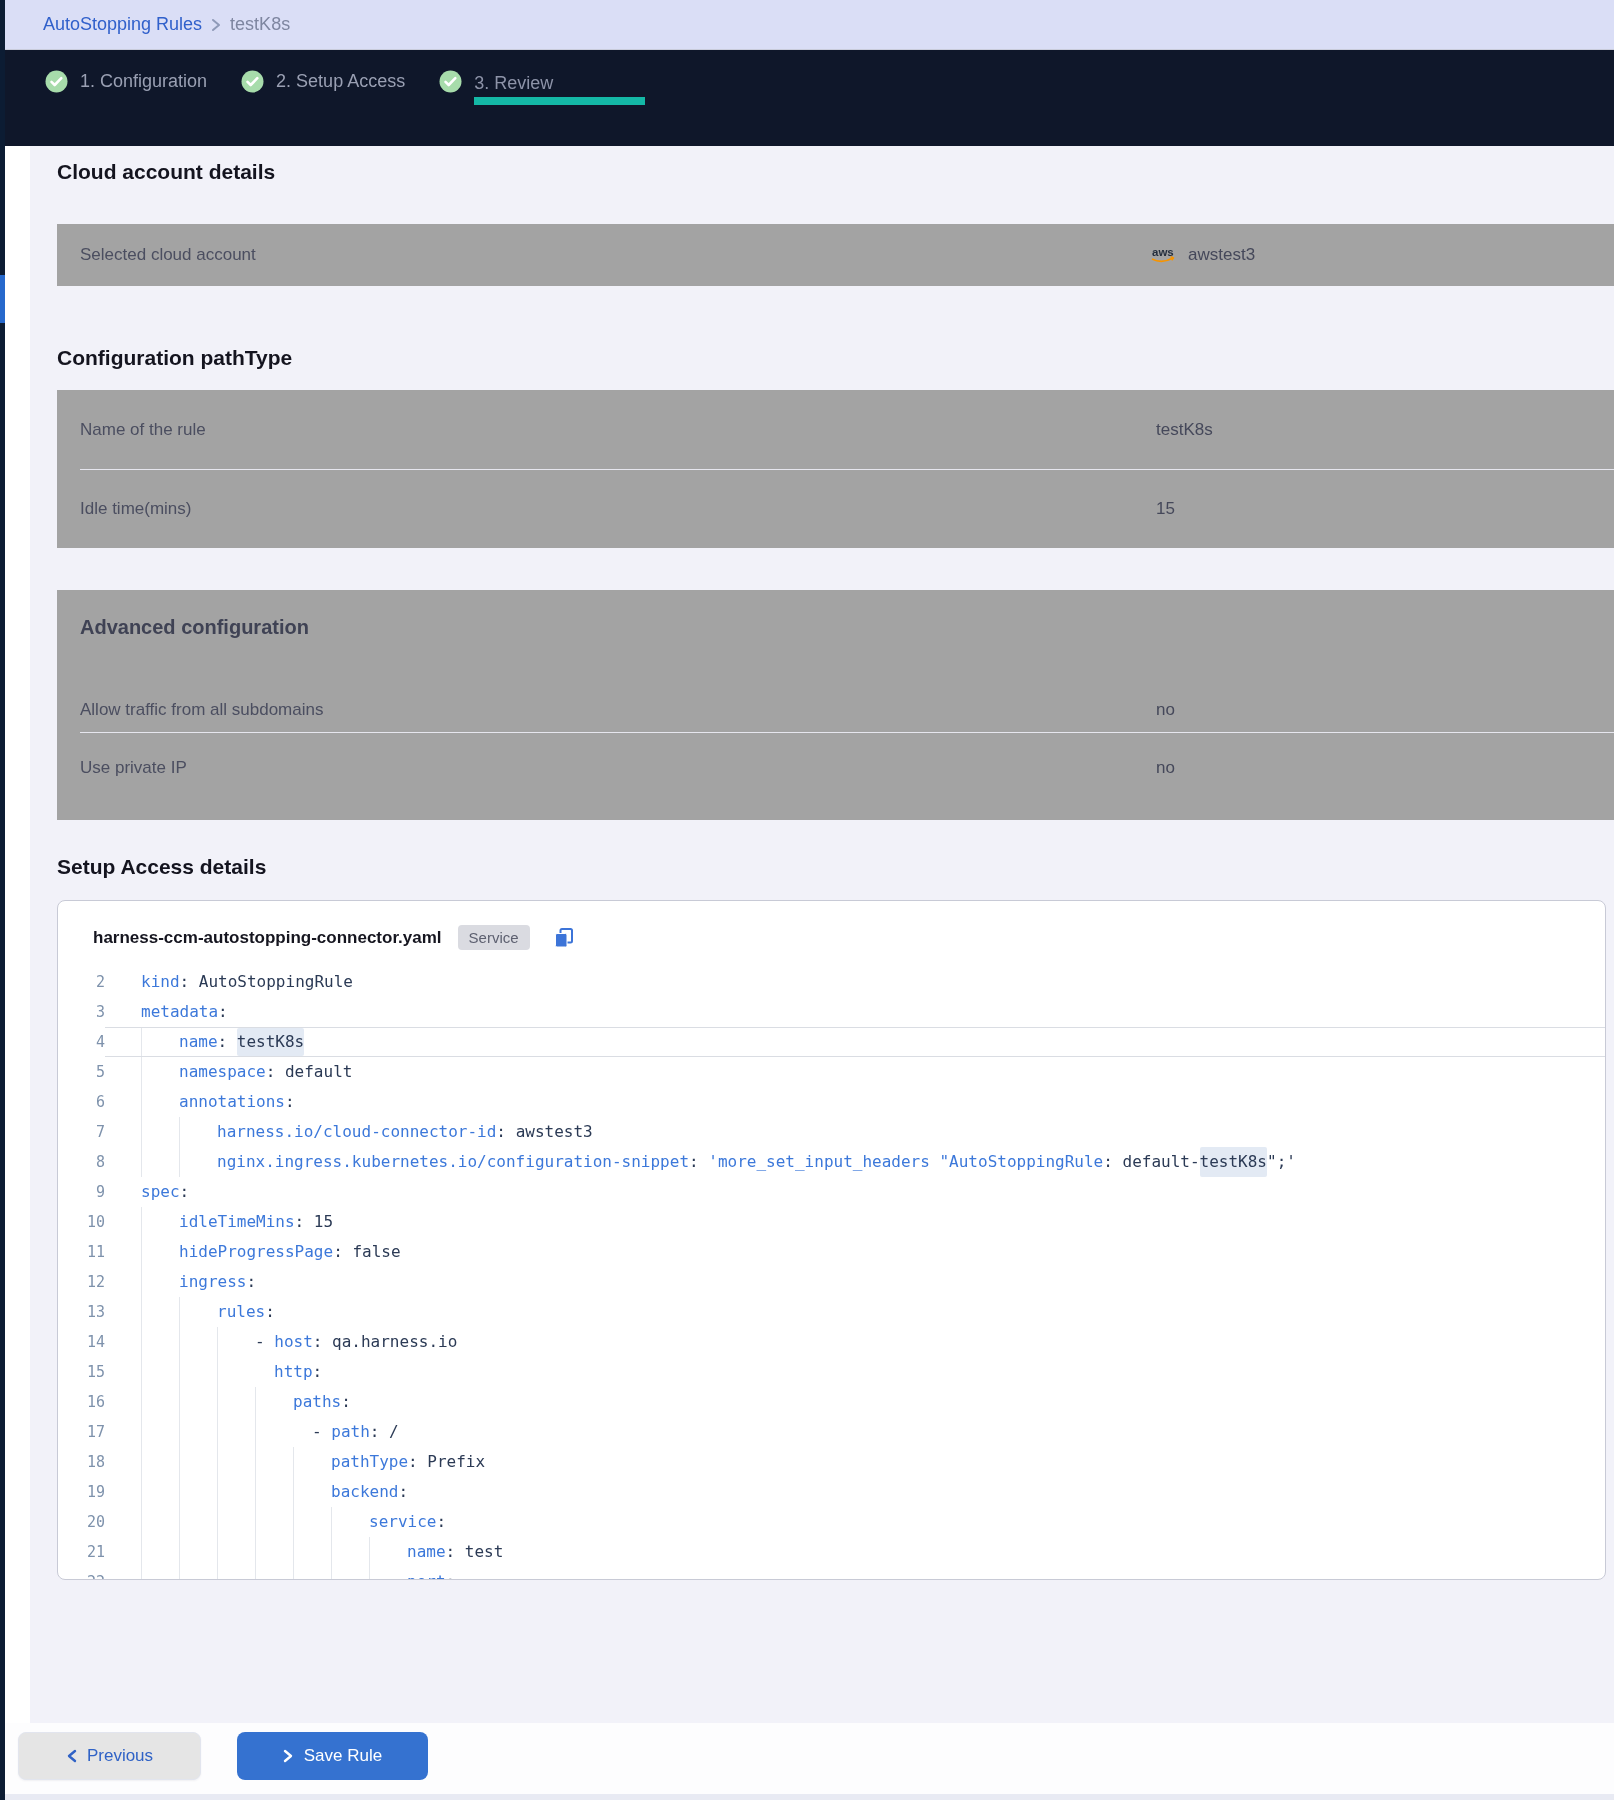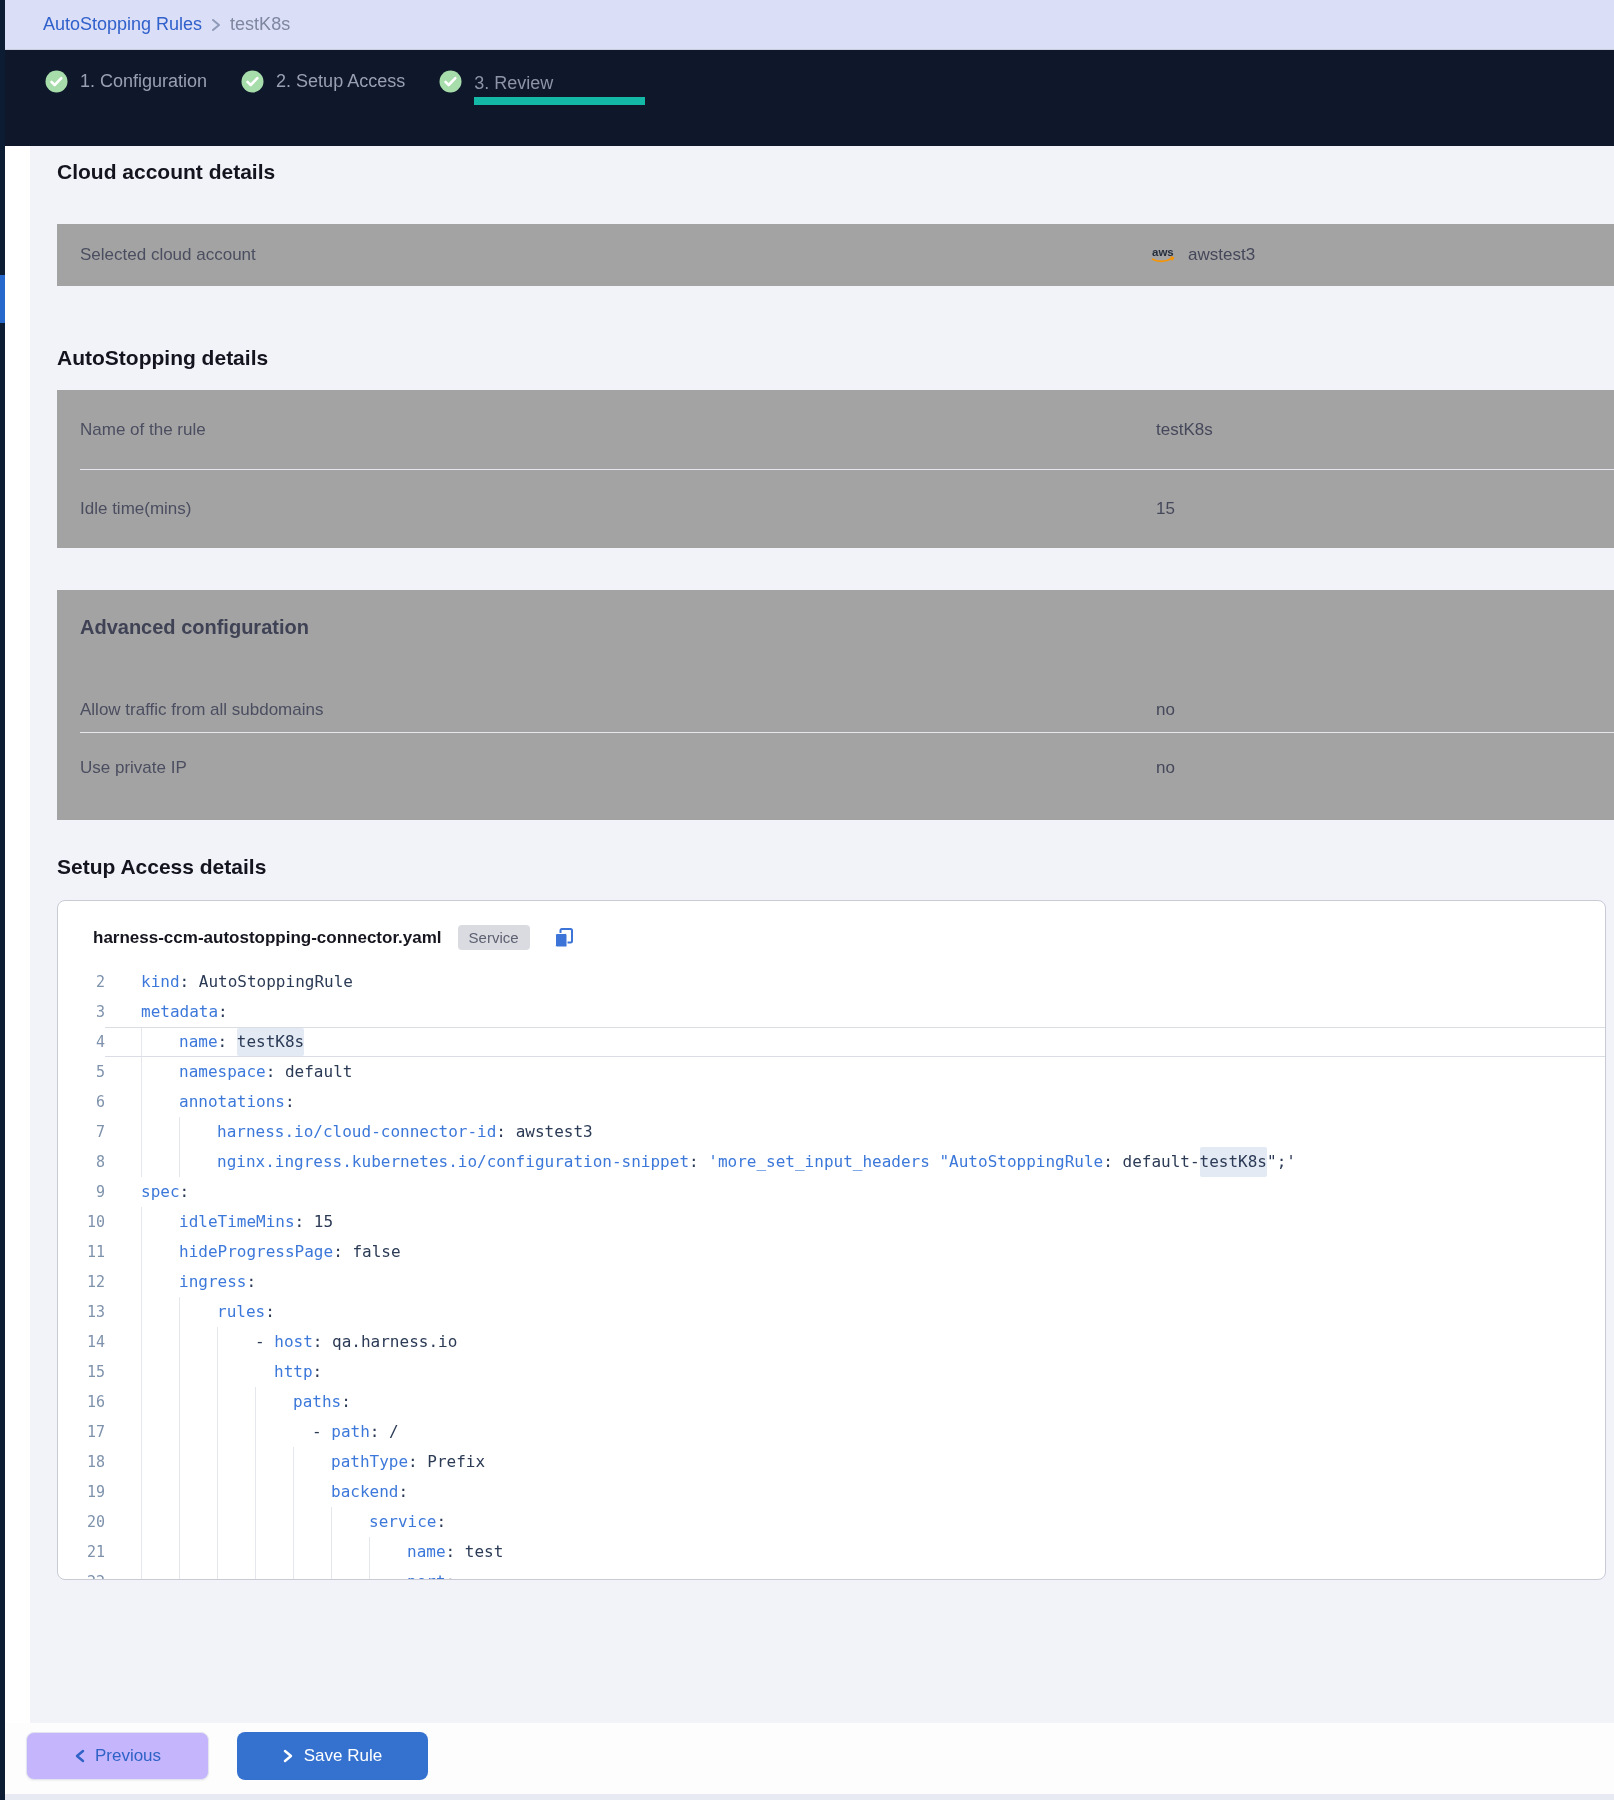--- a/index.html
+++ b/index.html
@@ -51,21 +51,21 @@
   .gx { display:inline-block; width:19px; }
   .tk-k { color:#3c78da; }
   .tk-p { color:#2b3a55; }
   .tk-h { color:#2b3a55; background:#e3eaf4; border-radius:2px; }
 
   
   #footer { position:absolute; left:5px; right:0; top:1723px; height:77px; background:#fdfdfe; }
   #footer-edge { position:absolute; left:5px; right:0; bottom:0; height:6px; background:#e8eaf3; }
   .btn { position:absolute; top:9px; height:48px; border-radius:8px; display:flex; align-items:center; justify-content:center; gap:10px;
          font-size:17px; cursor:pointer; border:none; font-family:"Liberation Sans",sans-serif; }
-  #prev-btn { left:21px; width:183px; background:#c4b5fd; border:1px solid #e2e5ee; color:#2f62c6; box-shadow:0 1px 2px rgba(40,41,61,.06); }
+  #prev-btn { left:13px; width:183px; background:#e5e5e5; border:1px solid #e2e5ee; color:#2f62c6; box-shadow:0 1px 2px rgba(40,41,61,.06); }
   #save-btn { left:232px; width:191px; background:#3572d0; color:#fff; font-weight:500; }
 </style>
 </head>
 <body>
 
 <div id="stage">
 
   <div id="nav-strip">
     <div id="nav-thumb"></div>
   </div>
@@ -122,21 +122,21 @@
             <svg width="32" height="20" viewBox="0 0 32 20">
               <text x="4" y="11" font-size="11.5" font-weight="bold" fill="#252f3e" font-family="Liberation Sans,sans-serif">aws</text>
               <path d="M4 14 Q 14 19 25 13" fill="none" stroke="#f79400" stroke-width="1.7"></path>
               <path d="M22.6 11.6 L25.6 12.9 L23.8 15.4" fill="none" stroke="#f79400" stroke-width="1.4" stroke-linejoin="round"></path>
             </svg>
             <span>awstest3</span>
           </div>
         </div>
       </div>
 
-    <div class="sec-h" style="top:200px;">AutoStopping details</div>
+    <div class="sec-h" style="top:200px;">Configuration pathType</div>
     <div class="card" style="top:244px; height:158px;" id="card-config">
         <div class="row" style="position: absolute; left: 0px; right: 0px; top: 0px; height: 79px;">
           <div class="row-label">Name of the rule</div>
           <div class="row-value">
             <span>testK8s</span>
           </div>
         </div>
         <div class="hdivider" style="top: 79px;"></div>
         <div class="row" style="position: absolute; left: 0px; right: 0px; top: 79px; height: 79px;">
           <div class="row-label">Idle time(mins)</div>

